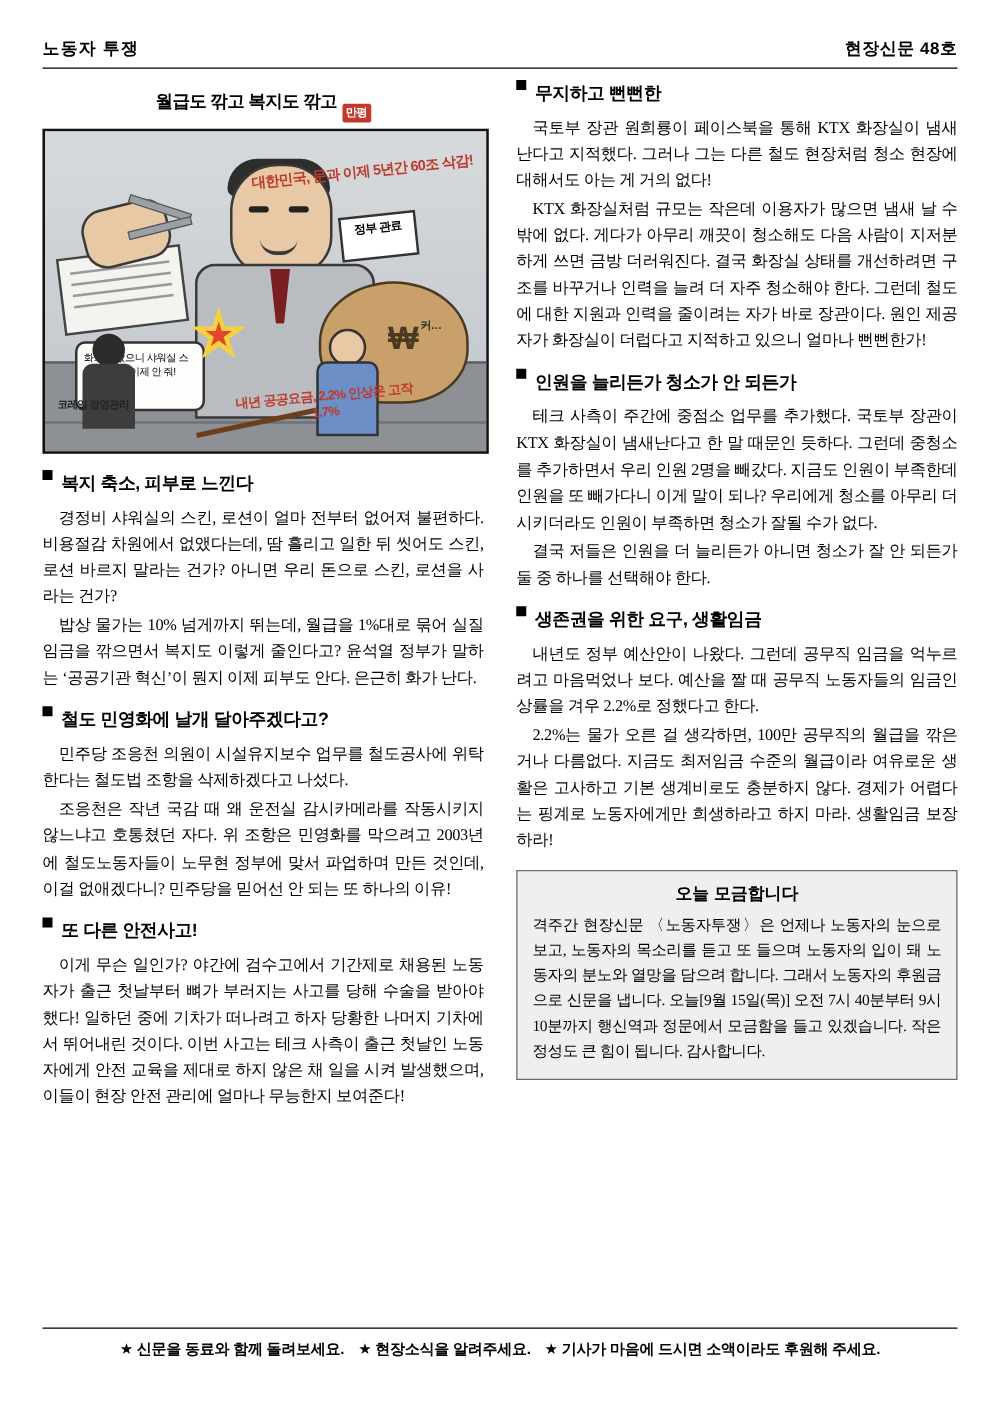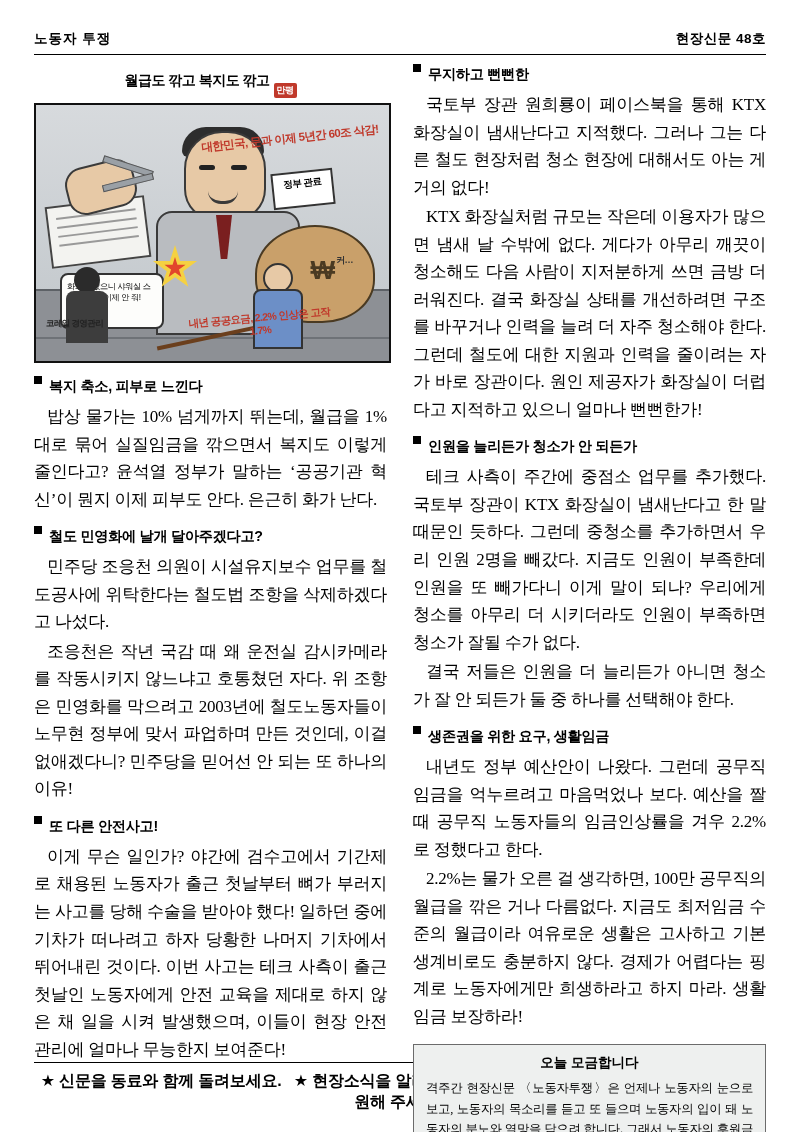--- a/index.html
+++ b/index.html
@@ -62,21 +62,21 @@
     display: inline-block;
     width: 8px;
     height: 8px;
     background: #000;
     flex: 0 0 auto;
     position: relative;
     top: -1px;
   }
   p.body {
     margin: 0 0 2px 0;
-    font-size: 17px;
+    font-size: 13px;
     line-height: 1.62;
     text-align: justify;
     text-indent: 13px;
     letter-spacing: -0.25px;
   }
   
   .cartoon-wrap {
     margin: 0 0 6px 0;
   }
   .cartoon-title {
@@ -306,21 +306,21 @@
   
   .rule-bottom {
     border-top: 1.6px solid #000;
     margin-top: 12px;
   }
   .footer {
     margin-top: 8px;
     text-align: center;
     font-family: "Liberation Sans", "DejaVu Sans", sans-serif;
     font-weight: bold;
-    font-size: 16px;
+    font-size: 12px;
     letter-spacing: -0.2px;
   }
   .footer span { margin: 0 4px; }
 </style>
 </head>
 <body>
 
 <div class="page">
 
   <div class="masthead">
@@ -383,20 +383,21 @@
 2.2% 인상은 고작 1.7%</div>
           <div class="hand-txt ht3">코레일 경영관리</div>
           <div class="hand-txt ht4">커…</div>
         </div>
       </div>
 
       <div class="headline">
         <span class="sqbullet"></span>
         <span>복지 축소, 피부로 느낀다</span>
       </div>
+      <p class="body">경정비 샤워실의 스킨, 로션이 얼마 전부터 없어져 불편하다. 비용절감 차원에서 없앴다는데, 땀 흘리고 일한 뒤 씻어도 스킨, 로션 바르지 말라는 건가? 아니면 우리 돈으로 스킨, 로션을 사라는 건가?</p>
       <p class="body">밥상 물가는 10% 넘게까지 뛰는데, 월급을 1%대로 묶어 실질임금을 깎으면서 복지도 이렇게 줄인다고? 윤석열 정부가 말하는 ‘공공기관 혁신’이 뭔지 이제 피부도 안다. 은근히 화가 난다.</p>
 
       <div class="headline">
         <span class="sqbullet"></span>
         <span>철도 민영화에 날개 달아주겠다고?</span>
       </div>
       <p class="body">민주당 조응천 의원이 시설유지보수 업무를 철도공사에 위탁한다는 철도법 조항을 삭제하겠다고 나섰다.</p>
       <p class="body">조응천은 작년 국감 때 왜 운전실 감시카메라를 작동시키지 않느냐고 호통쳤던 자다. 위 조항은 민영화를 막으려고 2003년에 철도노동자들이 노무현 정부에 맞서 파업하며 만든 것인데, 이걸 없애겠다니? 민주당을 믿어선 안 되는 또 하나의 이유!</p>
 
       <div class="headline">

